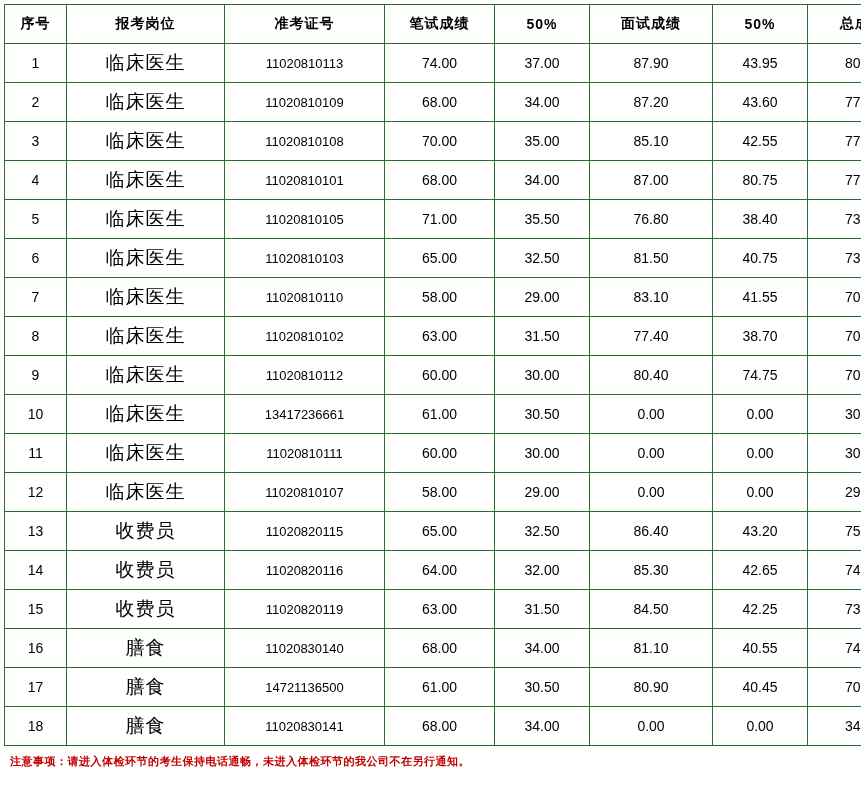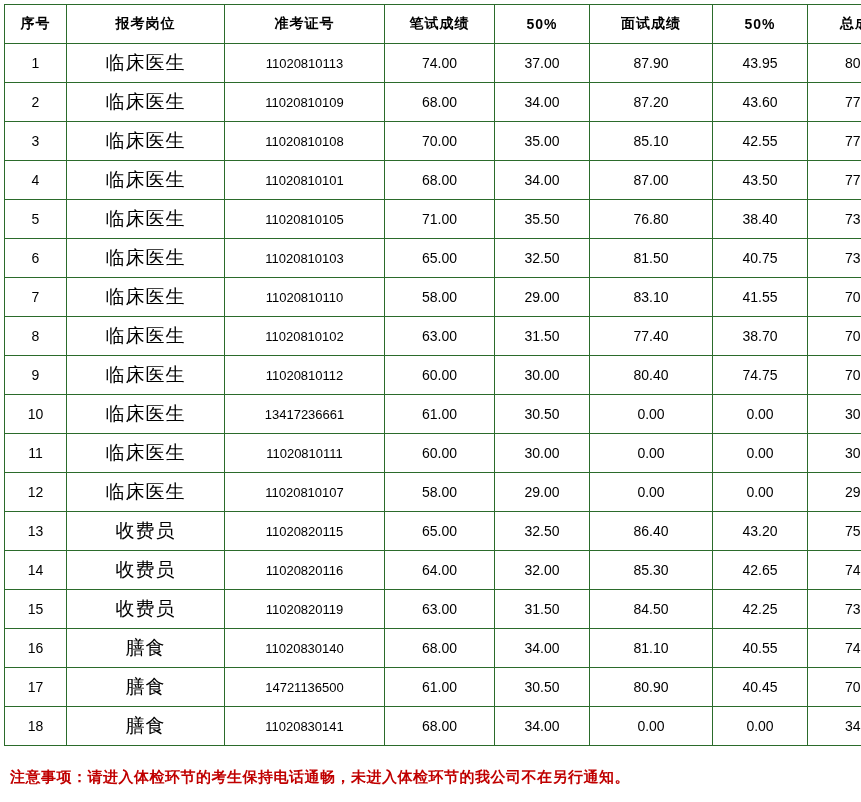--- a/index.html
+++ b/index.html
@@ -47,23 +47,23 @@
   tbody td.ticket { font-size: 13px; }
   col.c-idx    { width: 62px; }
   col.c-post   { width: 158px; }
   col.c-ticket { width: 160px; }
   col.c-bs     { width: 110px; }
   col.c-bs50   { width: 95px; }
   col.c-is     { width: 123px; }
   col.c-is50   { width: 95px; }
   col.c-total  { width: 110px; }
   .notice {
-    margin-top: 22px;
+    margin-top: 8px;
     padding-left: 6px;
-    font-size: 15px;
+    font-size: 11px;
     font-weight: bold;
     color: #c00000;
     letter-spacing: 0.5px;
     white-space: nowrap;
   }
 </style>
 </head>
 <body>
 
 <div class="sheet">
@@ -121,21 +121,21 @@
           <td class="num">42.55</td>
           <td class="num">77.55</td>
         </tr>
         <tr>
           <td class="idx">4</td>
           <td class="post">临床医生</td>
           <td class="ticket">11020810101</td>
           <td class="num">68.00</td>
           <td class="num">34.00</td>
           <td class="num">87.00</td>
-          <td class="num">43.50</td>
+          <td class="num">80.75</td>
           <td class="num">77.50</td>
         </tr>
         <tr>
           <td class="idx">5</td>
           <td class="post">临床医生</td>
           <td class="ticket">11020810105</td>
           <td class="num">71.00</td>
           <td class="num">35.50</td>
           <td class="num">76.80</td>
           <td class="num">38.40</td>

